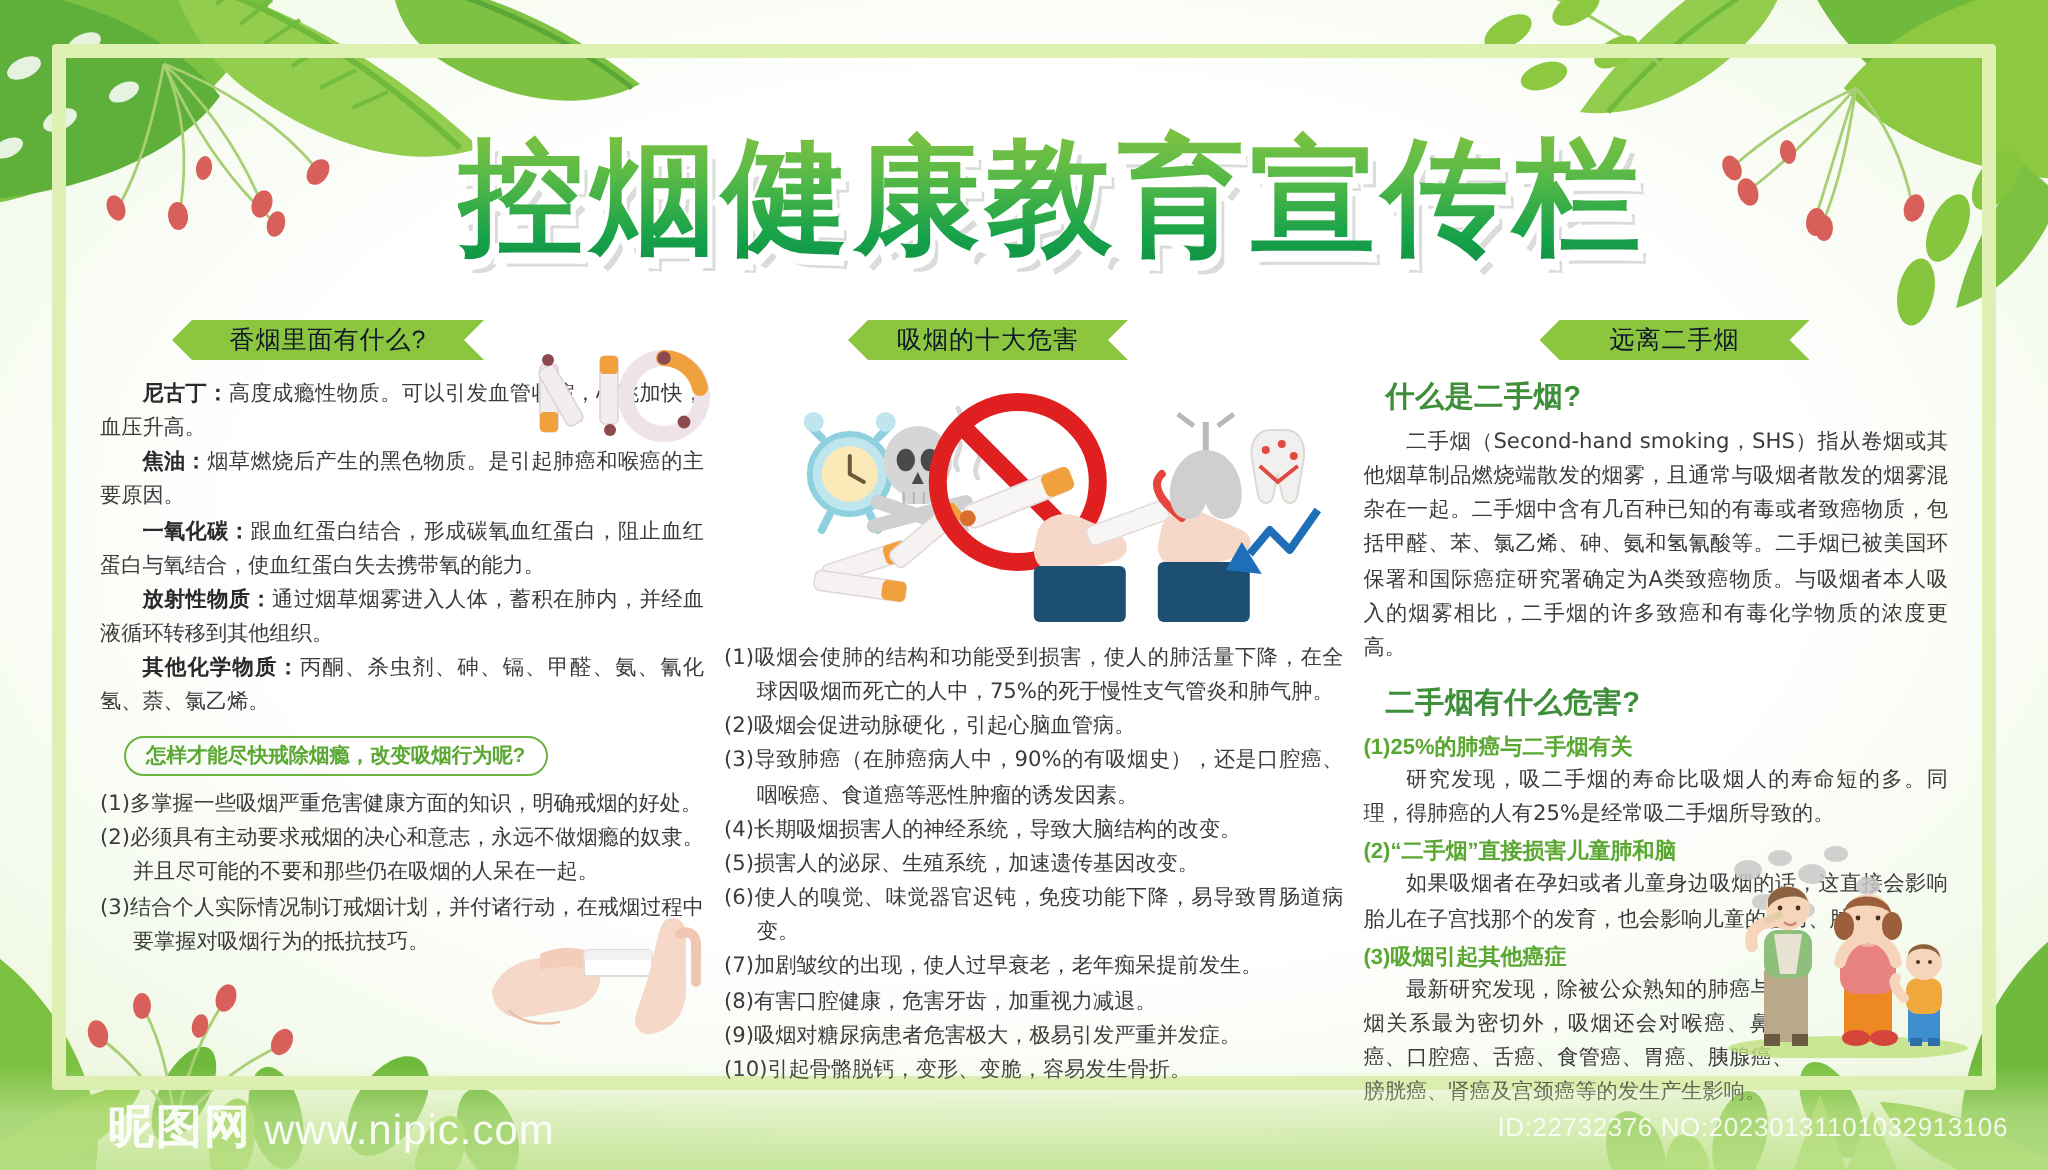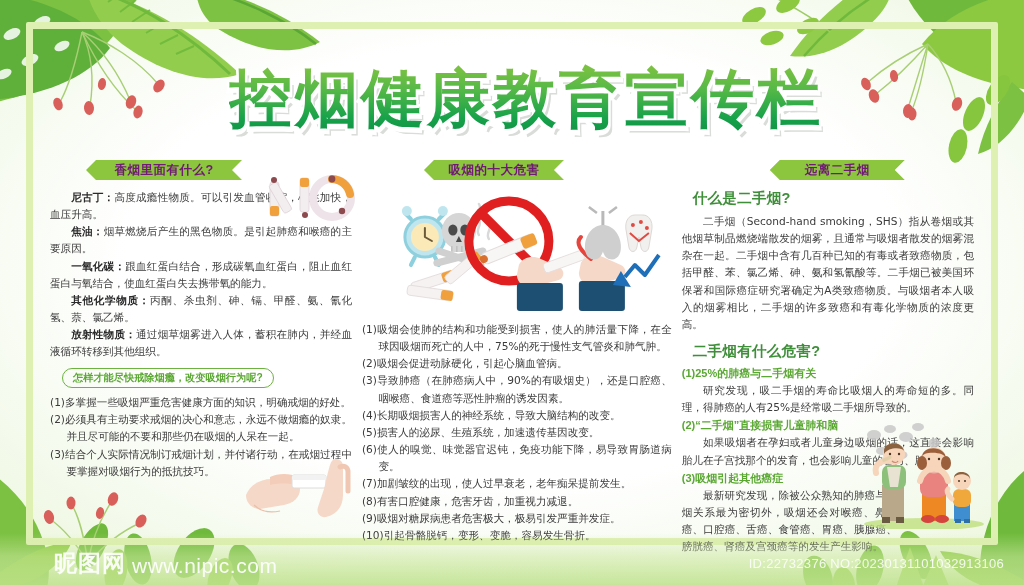--- a/index.html
+++ b/index.html
@@ -78,23 +78,23 @@
   .col { position:relative; }
   .col-1 { width:310px; }
   .col-2 { width:318px; }
   .col-3 { width:300px; }
 
   
   .banner {
     position:relative;
     height:20px;
     background:#8cc63e;
-    color:#701a75;
+    color:#0f172a;
     font-size:12.5px;
-    font-weight:bold;
+    font-weight:normal;
     display:flex; align-items:center; justify-content:center;
     margin:0 auto 9px auto;
     letter-spacing:0.5px;
     clip-path:polygon(10px 0, 100% 0, calc(100% - 10px) 50%, 100% 100%, 10px 100%, 0 50%);
   }
   .banner.b1 { width:156px; margin-left:36px; }
   .banner.b2 { width:140px; margin-left:62px; }
   .banner.b3 { width:135px; margin-left:88px; }
 
   
@@ -331,22 +331,22 @@
           <circle cx="78" cy="45" r="3.2" fill="#8c4a4f"></circle>
         </g>
         <circle cx="10" cy="14" r="3" fill="#8c4a4f"></circle>
         <circle cx="41" cy="49" r="3" fill="#8c4a4f"></circle>
       </svg>
 
       <div class="body-text">
         <div class="para"><span class="kw">尼古丁：</span><span>高度成瘾性物质。可以引发血管收缩，心跳加快，血压升高。</span></div>
         <div class="para"><span class="kw">焦油：</span><span>烟草燃烧后产生的黑色物质。是引起肺癌和喉癌的主要原因。</span></div>
         <div class="para"><span class="kw">一氧化碳：</span><span>跟血红蛋白结合，形成碳氧血红蛋白，阻止血红蛋白与氧结合，使血红蛋白失去携带氧的能力。</span></div>
+        <div class="para"><span class="kw">放射性物质：</span><span>通过烟草烟雾进入人体，蓄积在肺内，并经血液循环转移到其他组织。</span></div>
         <div class="para"><span class="kw">其他化学物质：</span><span>丙酮、杀虫剂、砷、镉、甲醛、氨、氰化氢、萘、氯乙烯。</span></div>
-        <div class="para"><span class="kw">放射性物质：</span><span>通过烟草烟雾进入人体，蓄积在肺内，并经血液循环转移到其他组织。</span></div>
       </div>
 
       <div class="pill">怎样才能尽快戒除烟瘾，改变吸烟行为呢?</div>
 
       <div class="body-text">
         <div class="list-item">(1)多掌握一些吸烟严重危害健康方面的知识，明确戒烟的好处。</div>
         <div class="list-item">(2)必须具有主动要求戒烟的决心和意志，永远不做烟瘾的奴隶。并且尽可能的不要和那些仍在吸烟的人呆在一起。</div>
         <div class="list-item">(3)结合个人实际情况制订戒烟计划，并付诸行动，在戒烟过程中要掌握对吸烟行为的抵抗技巧。</div>
       </div>
 

